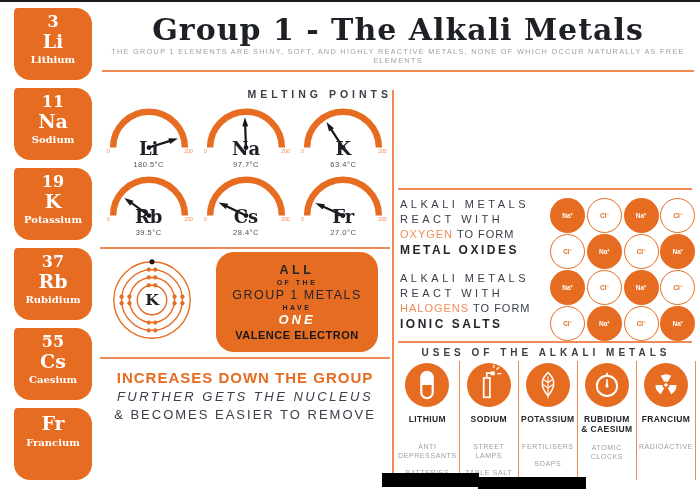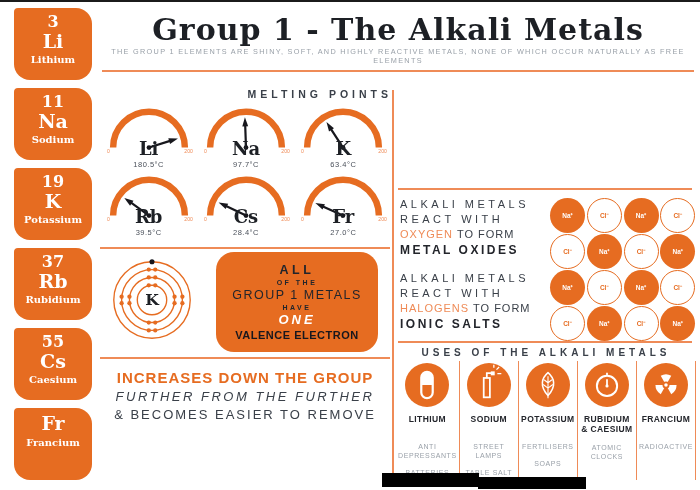--- a/index.html
+++ b/index.html
@@ -251,21 +251,21 @@
     <div class="v3">GROUP 1 METALS</div>
     <div class="v4">HAVE</div>
     <div class="v5">ONE</div>
     <div class="v6">VALENCE ELECTRON</div>
   </div>
 
   <div class="hr" style="left:100px;top:357px;width:290px;"></div>
 
   <div class="reactivity">
     <div class="r2">INCREASES DOWN THE GROUP</div>
-    <div class="r4">FURTHER FROM THE FURTHER</div>
+    <div class="r4">FURTHER GETS THE NUCLEUS</div>
     <div class="r5">&amp; BECOMES EASIER TO REMOVE</div>
   </div>
 
   <div class="vr" style="left:392px;top:90px;height:387px;"></div>
 
 
   <div class="hr" style="left:398px;top:188px;width:294px;"></div>
 
   <div class="reactions">
     <div>

